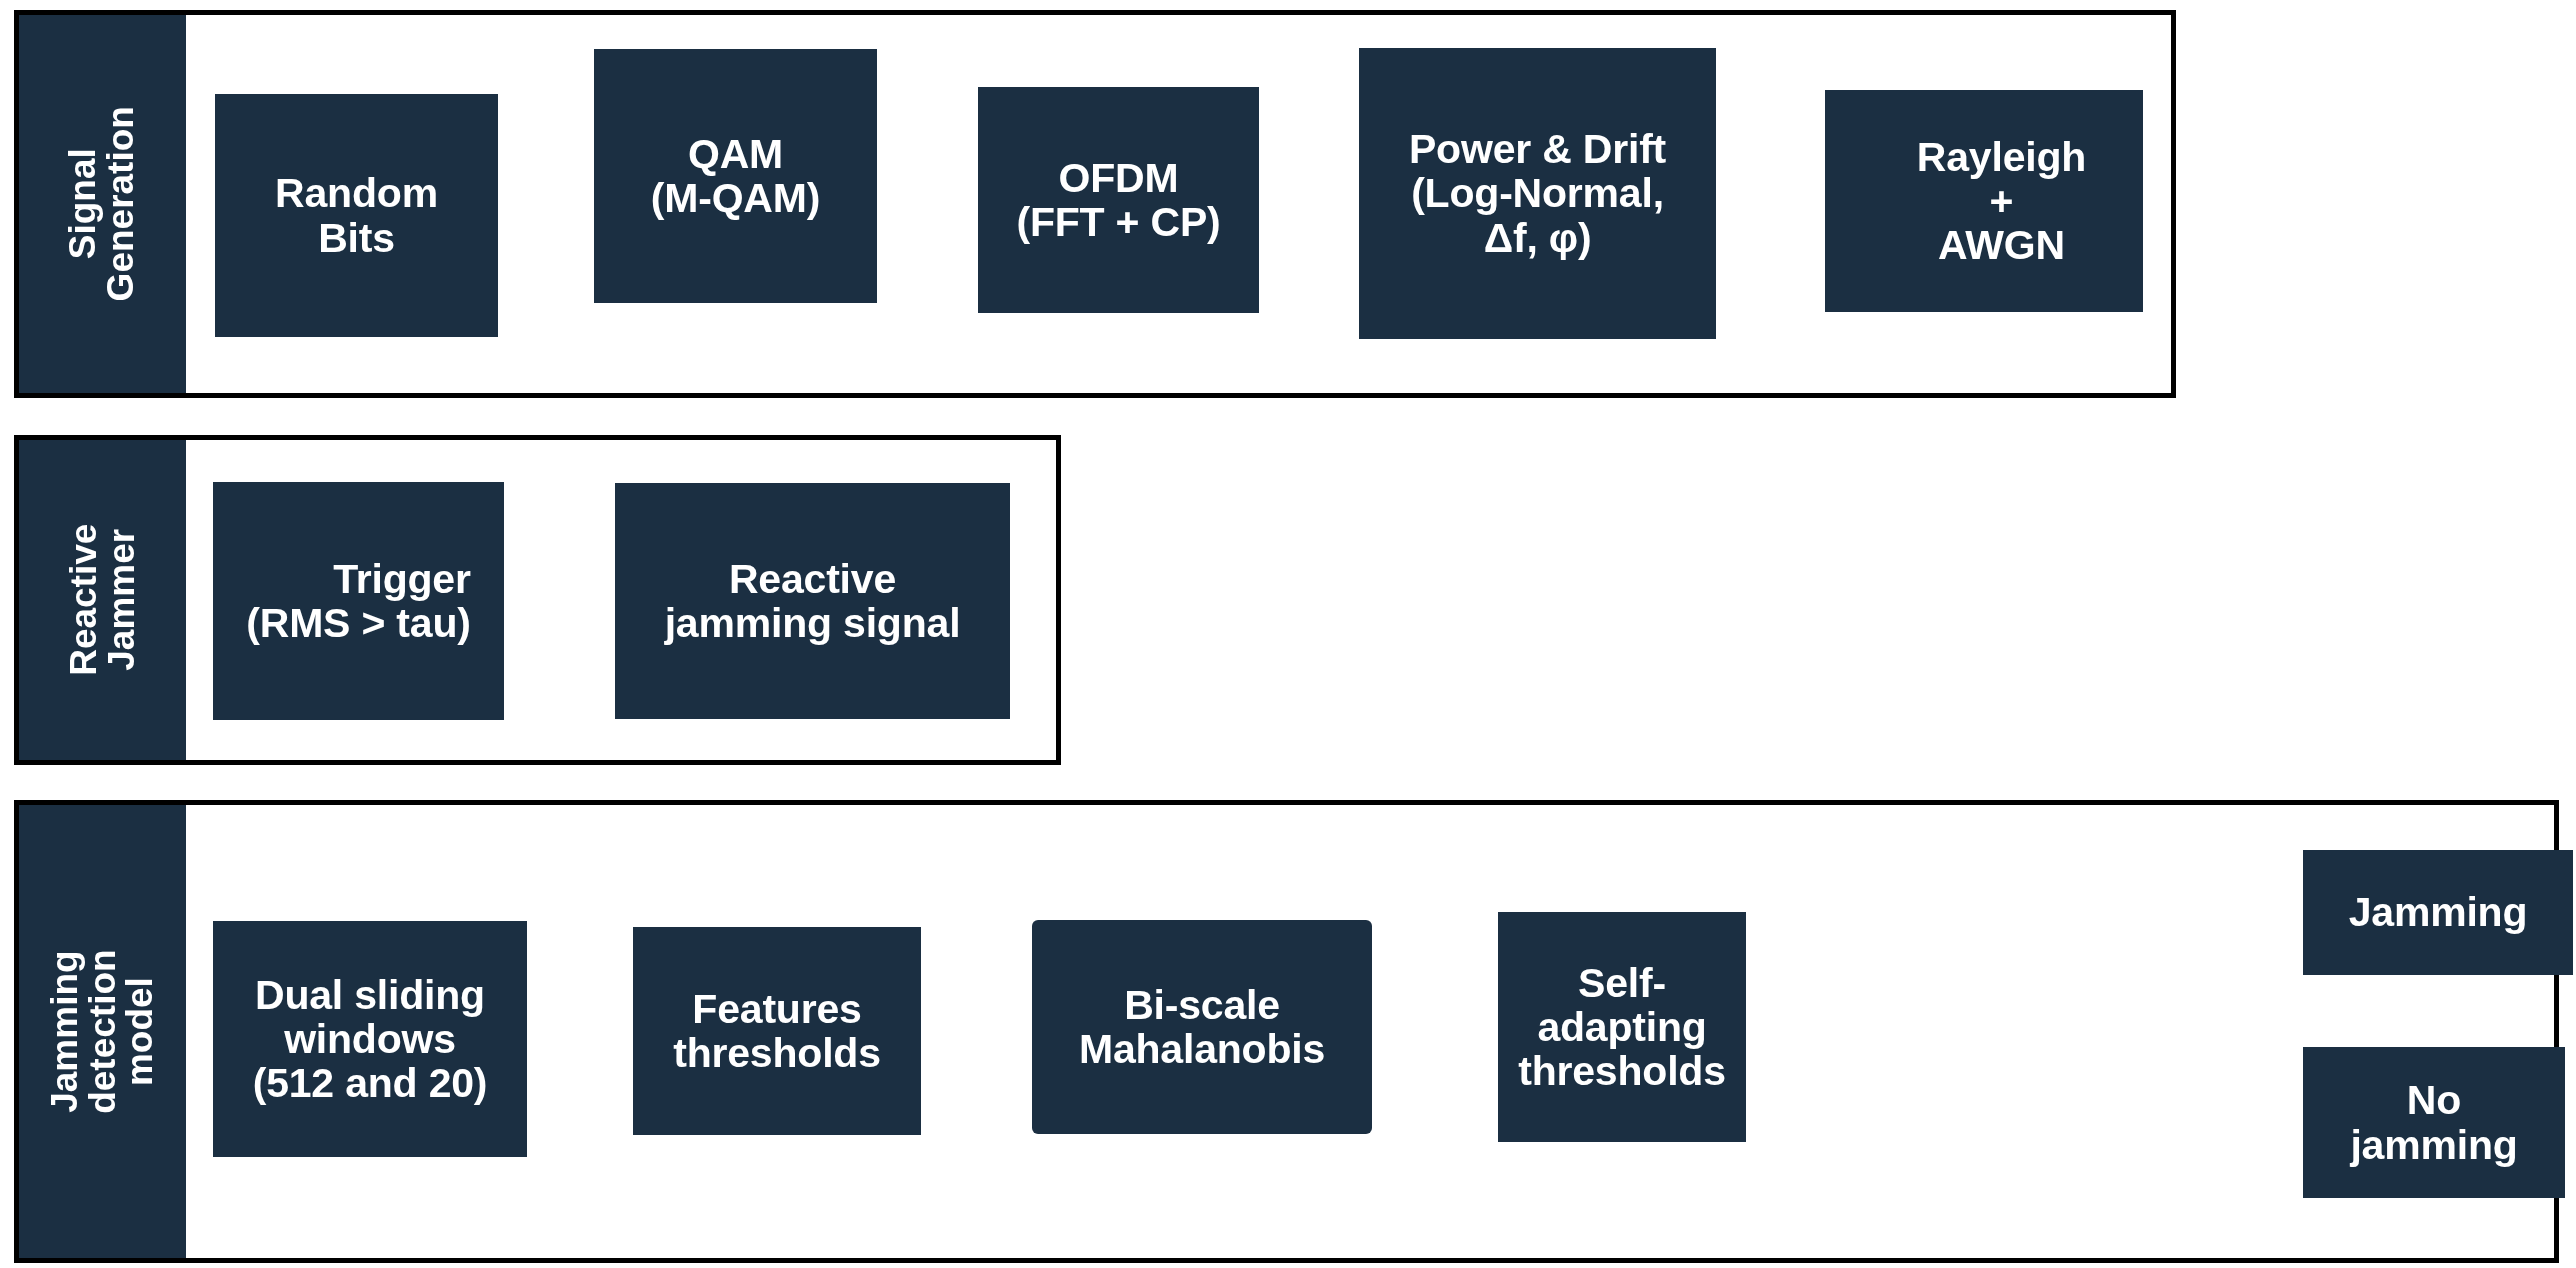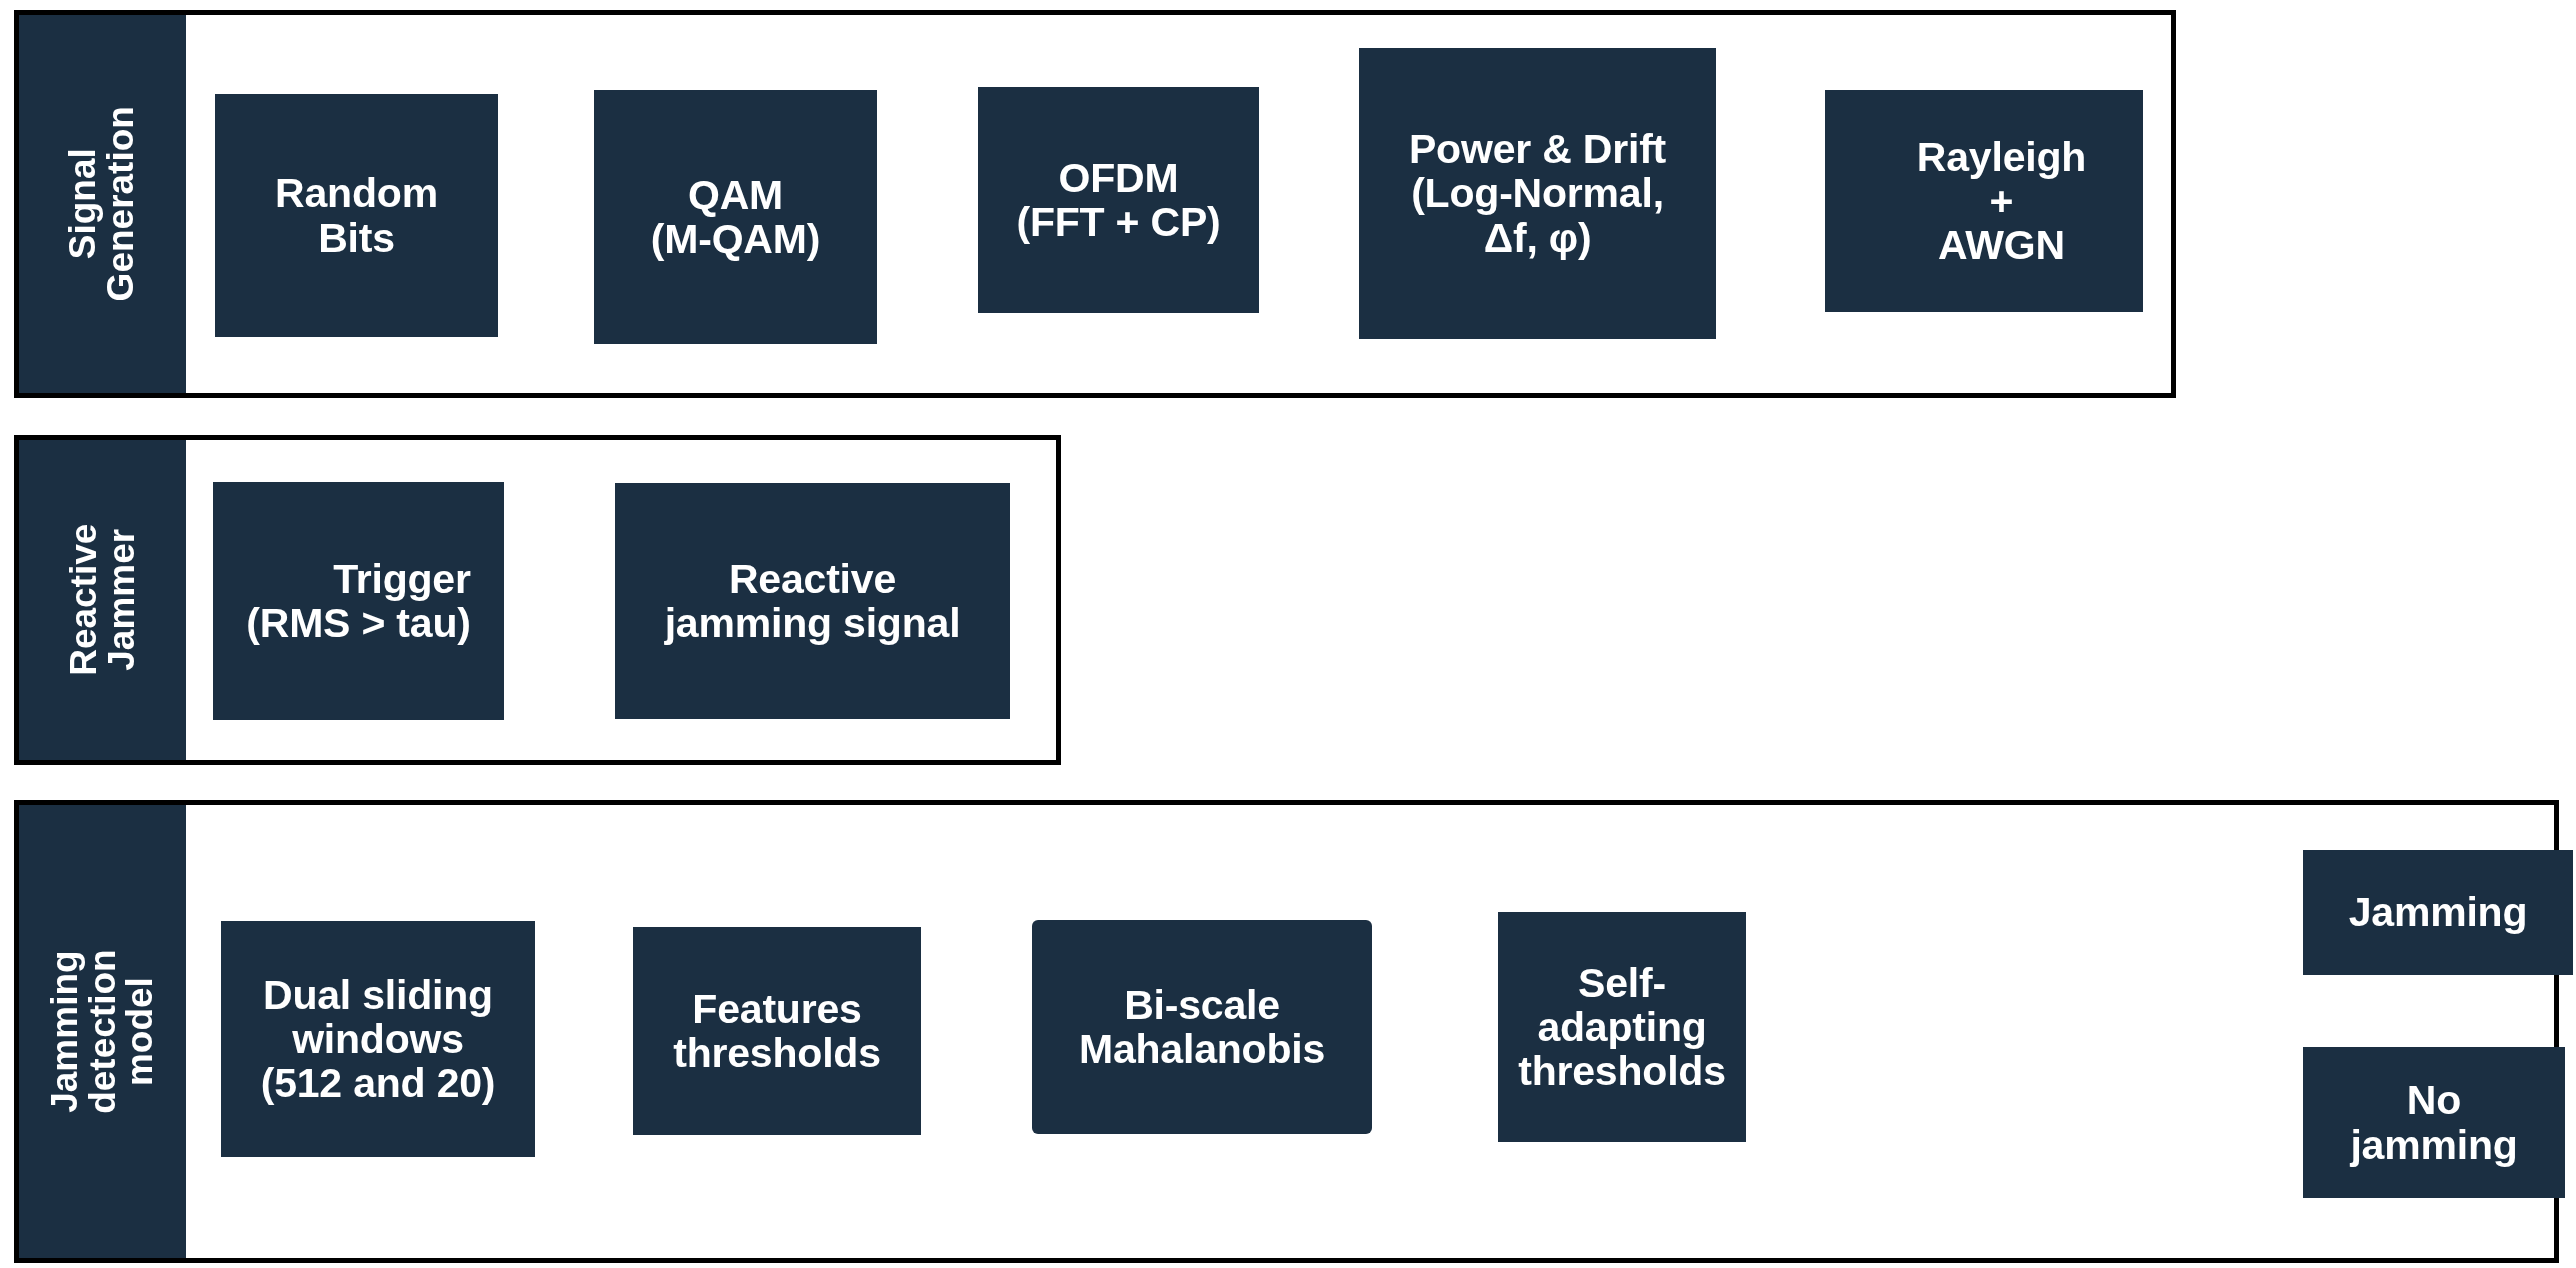--- a/index.html
+++ b/index.html
@@ -115,21 +115,21 @@
   <div class="section" style="left:13.5px; top:9.5px; width:2162px; height:388px;">
     <div class="band" style="width:167px;">
       <div class="band-text" style="font-size:37px; width:373px;">Signal
 Generation</div>
     </div>
   </div>
 
   <div class="node" style="left:215px; top:94px; width:283px; height:243px; font-size:41px;text-align:center;">Random
 Bits</div>
 
-  <div class="node" style="left:594px; top:49px; width:283px; height:254px; font-size:41px;margin-top:41px;">QAM
+  <div class="node" style="left:594px; top:49px; width:283px; height:254px; font-size:41px;">QAM
 (M-QAM)</div>
 
   <div class="node" style="left:978px; top:87px; width:281px; height:226px; font-size:41px;">OFDM
 (FFT + CP)</div>
 
   <div class="node" style="left:1359px; top:48px; width:357px; height:291px; font-size:41px;">Power &amp; Drift
 (Log-Normal,
 Δf, φ)</div>
 
   <div class="node" style="left:1825px; top:90px; width:318px; height:222px; font-size:41px;padding-left:35px;">Rayleigh
@@ -149,21 +149,21 @@
   <div class="node" style="left:615px; top:483px; width:395px; height:236px; font-size:41px;">Reactive
 jamming signal</div>
 
   <div class="section" style="left:13.5px; top:800px; width:2545px; height:463px;">
     <div class="band" style="width:167px;">
       <div class="band-text" style="font-size:37px; width:445px;">Jamming
 detection model</div>
     </div>
   </div>
 
-  <div class="node" style="left:213px; top:921px; width:314px; height:236px; font-size:41px;margin-left:8px;">Dual sliding
+  <div class="node" style="left:213px; top:921px; width:314px; height:236px; font-size:41px;">Dual sliding
 windows
 (512 and 20)</div>
 
   <div class="node" style="left:633px; top:927px; width:288px; height:208px; font-size:41px;">Features
 thresholds</div>
 
   <div class="node" style="left:1032px; top:920px; width:340px; height:214px; font-size:41px;border-radius:6px;">Bi-scale
 Mahalanobis</div>
 
   <div class="node" style="left:1498px; top:912px; width:248px; height:230px; font-size:41px;">Self-

